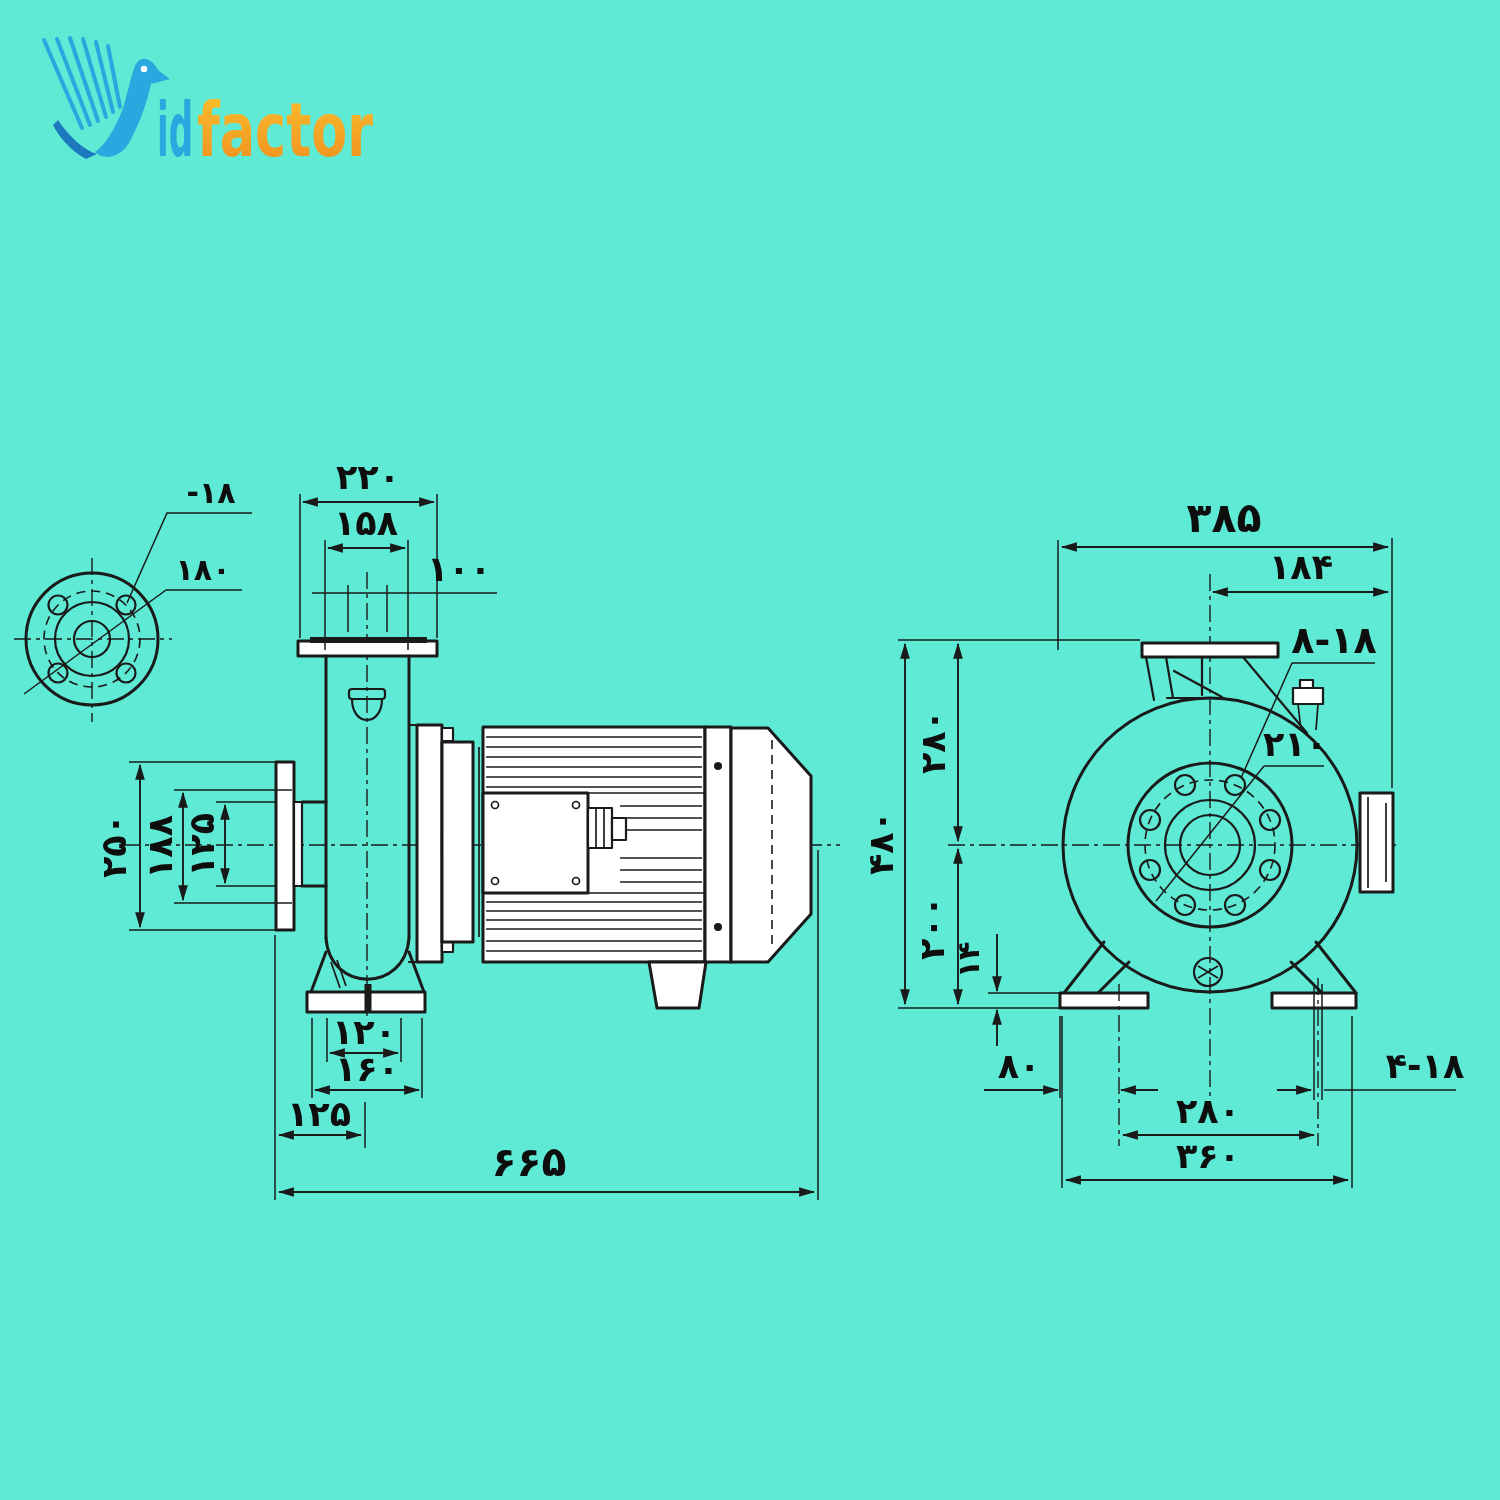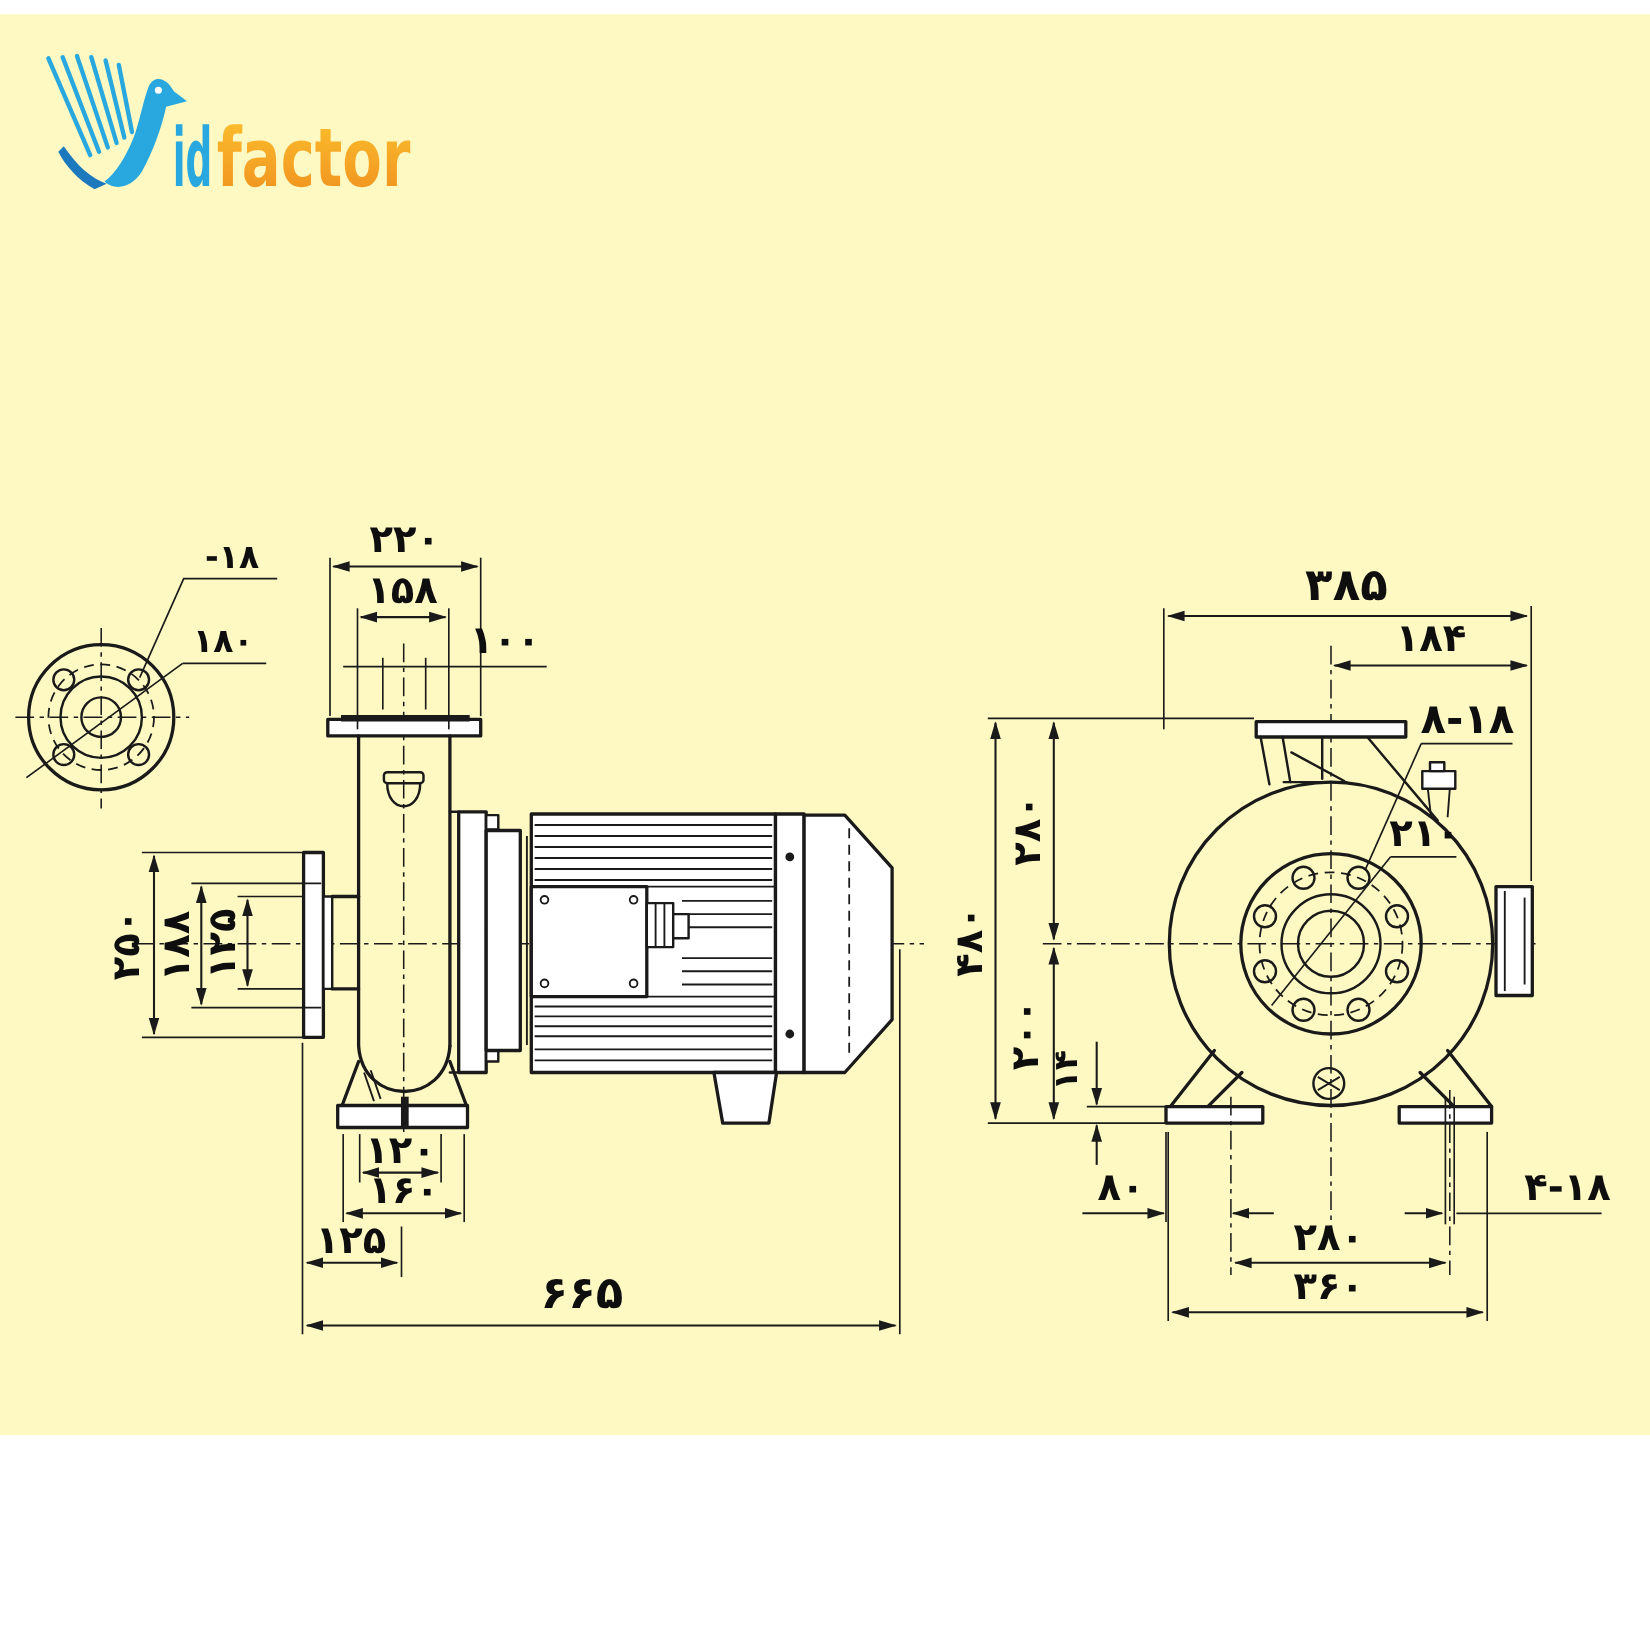--- a/index.html
+++ b/index.html
@@ -1,17 +1,17 @@
 <!DOCTYPE html>
 <html><head>
 <meta charset="utf-8">
 <style>
   html,body{margin:0;padding:0;background:#fff;}
-  .stage{position:relative;width:1500px;height:1292px;background:#fef9c3;overflow:hidden;
-         font-family:"DejaVu Sans",sans-serif;margin-top:13px;}
+  .stage{position:relative;width:1500px;height:1500px;background:#5eead4;overflow:hidden;
+         font-family:"DejaVu Sans",sans-serif;}
   svg{position:absolute;left:0;top:0;}
   
   .s3{stroke:#1a1a1a;stroke-width:3;fill:none;stroke-linejoin:round;stroke-linecap:round}
   .s2{stroke:#1a1a1a;stroke-width:2.2;fill:none;stroke-linejoin:round;stroke-linecap:round}
   .fin{stroke:#1a1a1a;stroke-width:1.7;fill:none}
   .dim{stroke:#1a1a1a;stroke-width:1.9;fill:none}
   .ext{stroke:#1a1a1a;stroke-width:1.5;fill:none}
   .cl{stroke:#1a1a1a;stroke-width:1.4;fill:none;stroke-dasharray:17 5 4 5}
   .dsh{stroke:#1a1a1a;stroke-width:1.6;fill:none;stroke-dasharray:9 6}
   .wfill{fill:#ffffff;stroke:#1a1a1a;stroke-width:3;stroke-linejoin:round}

